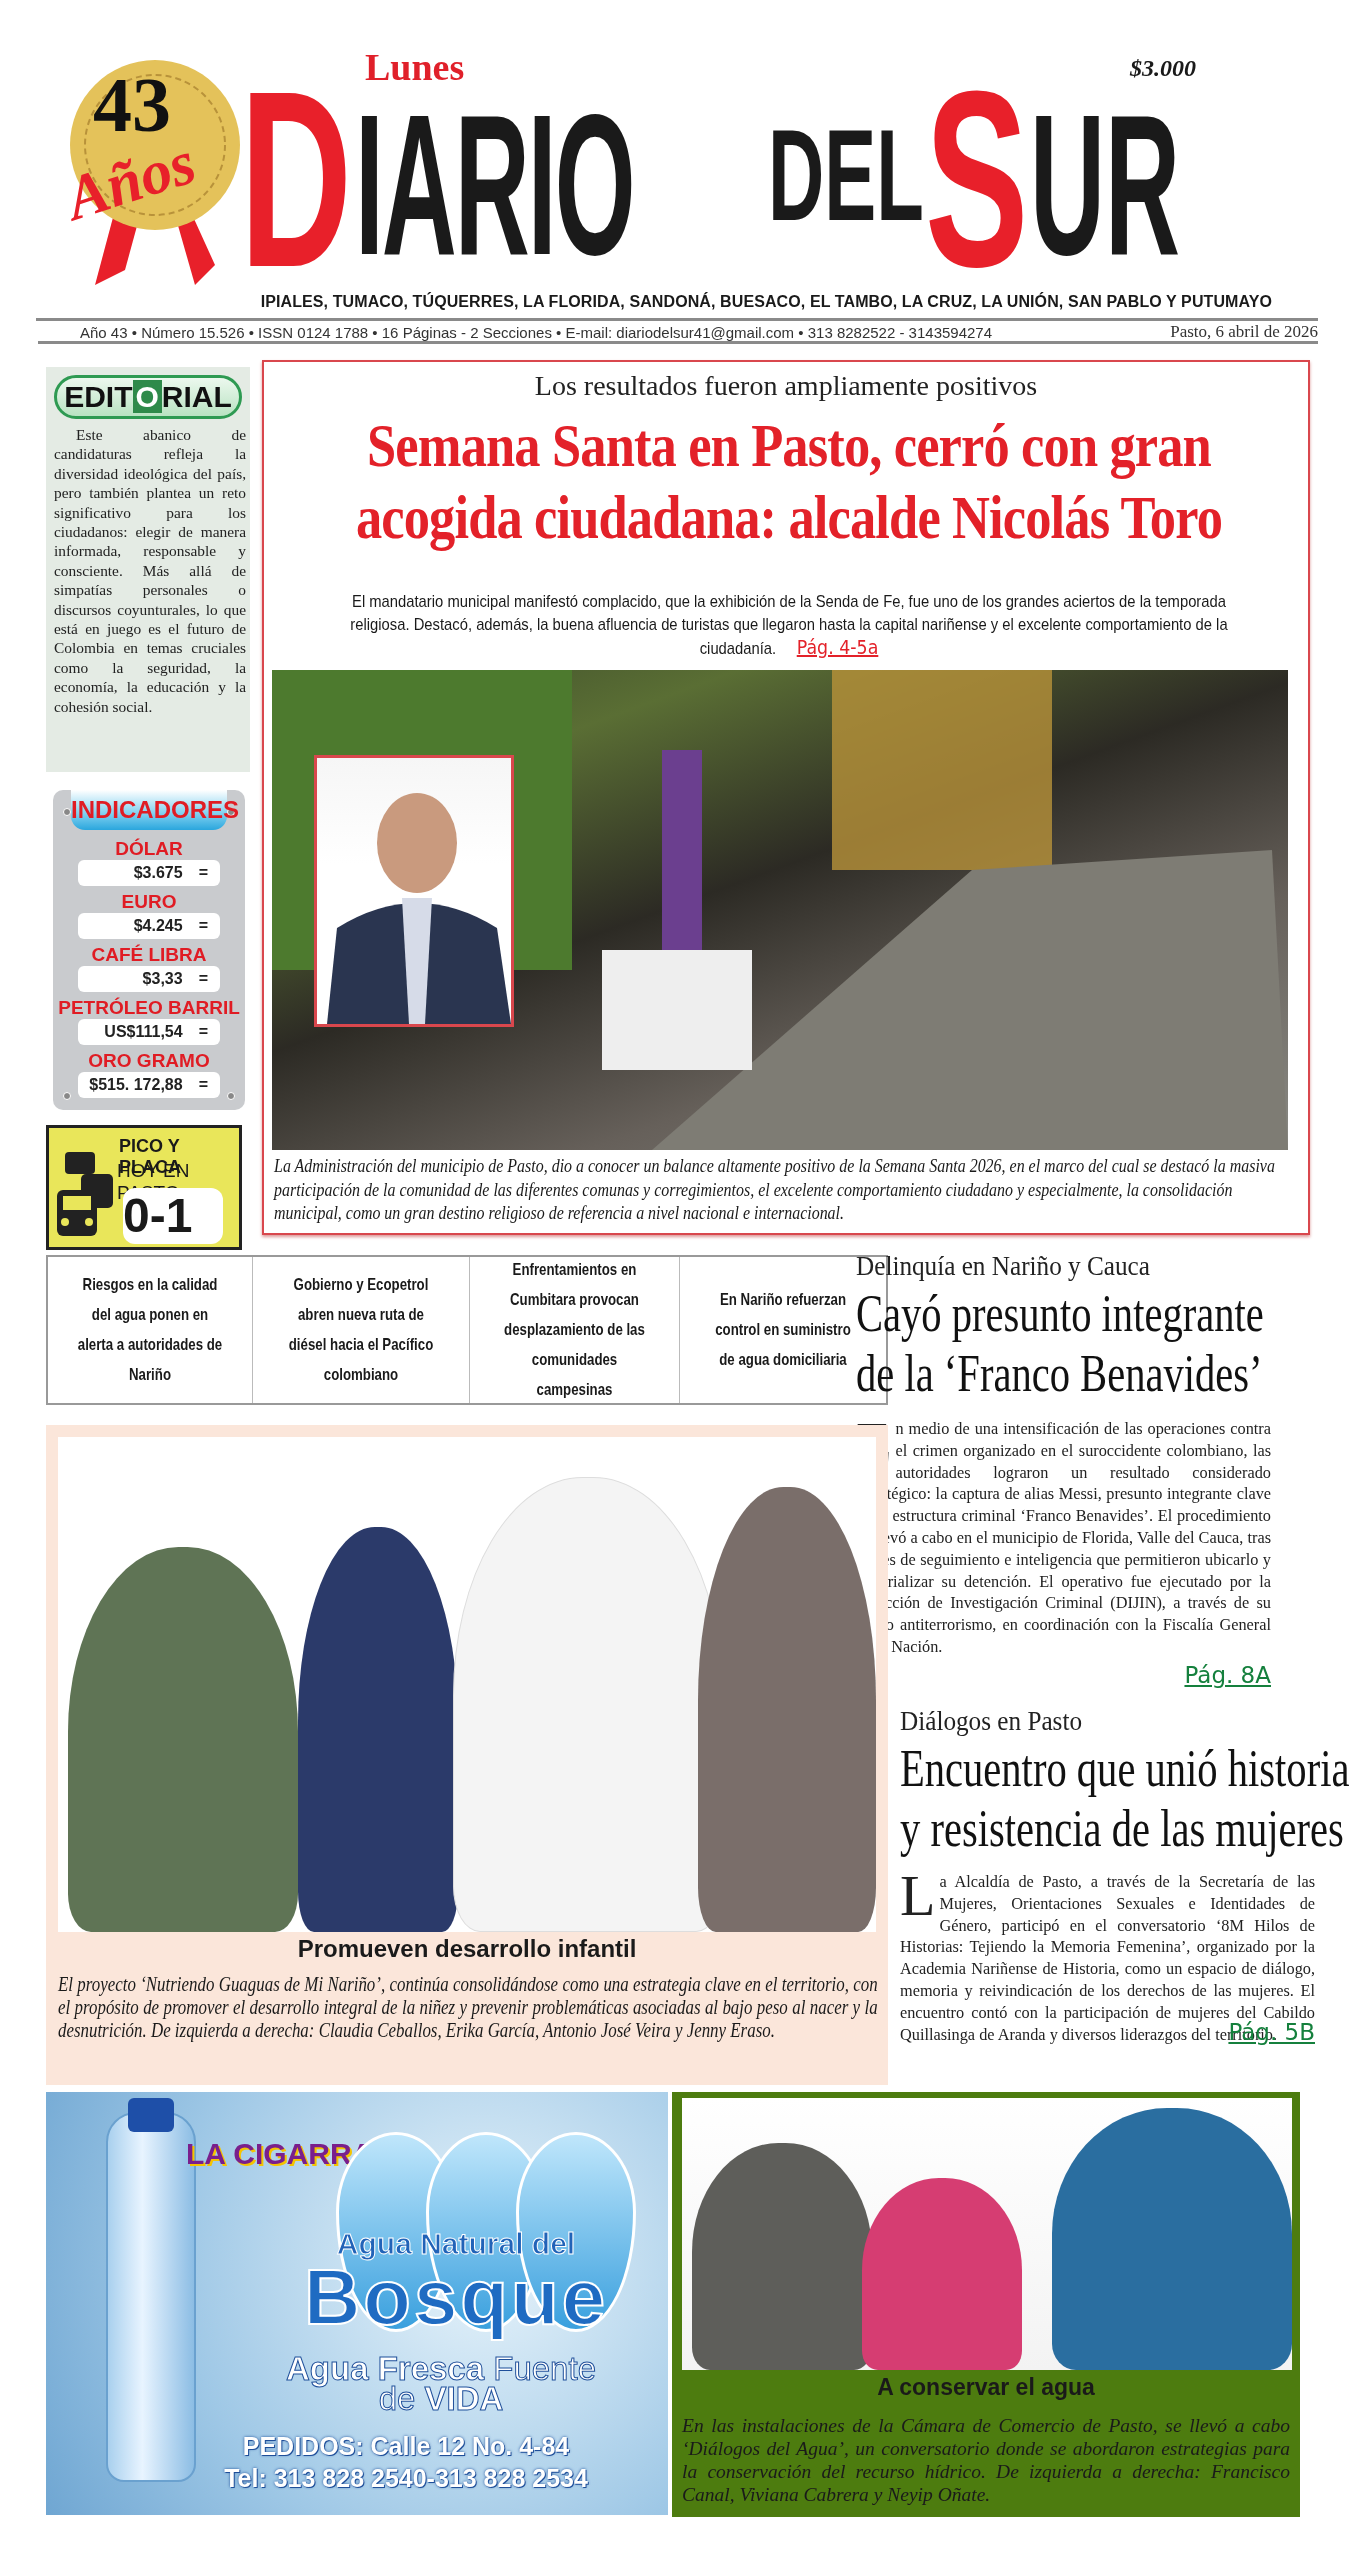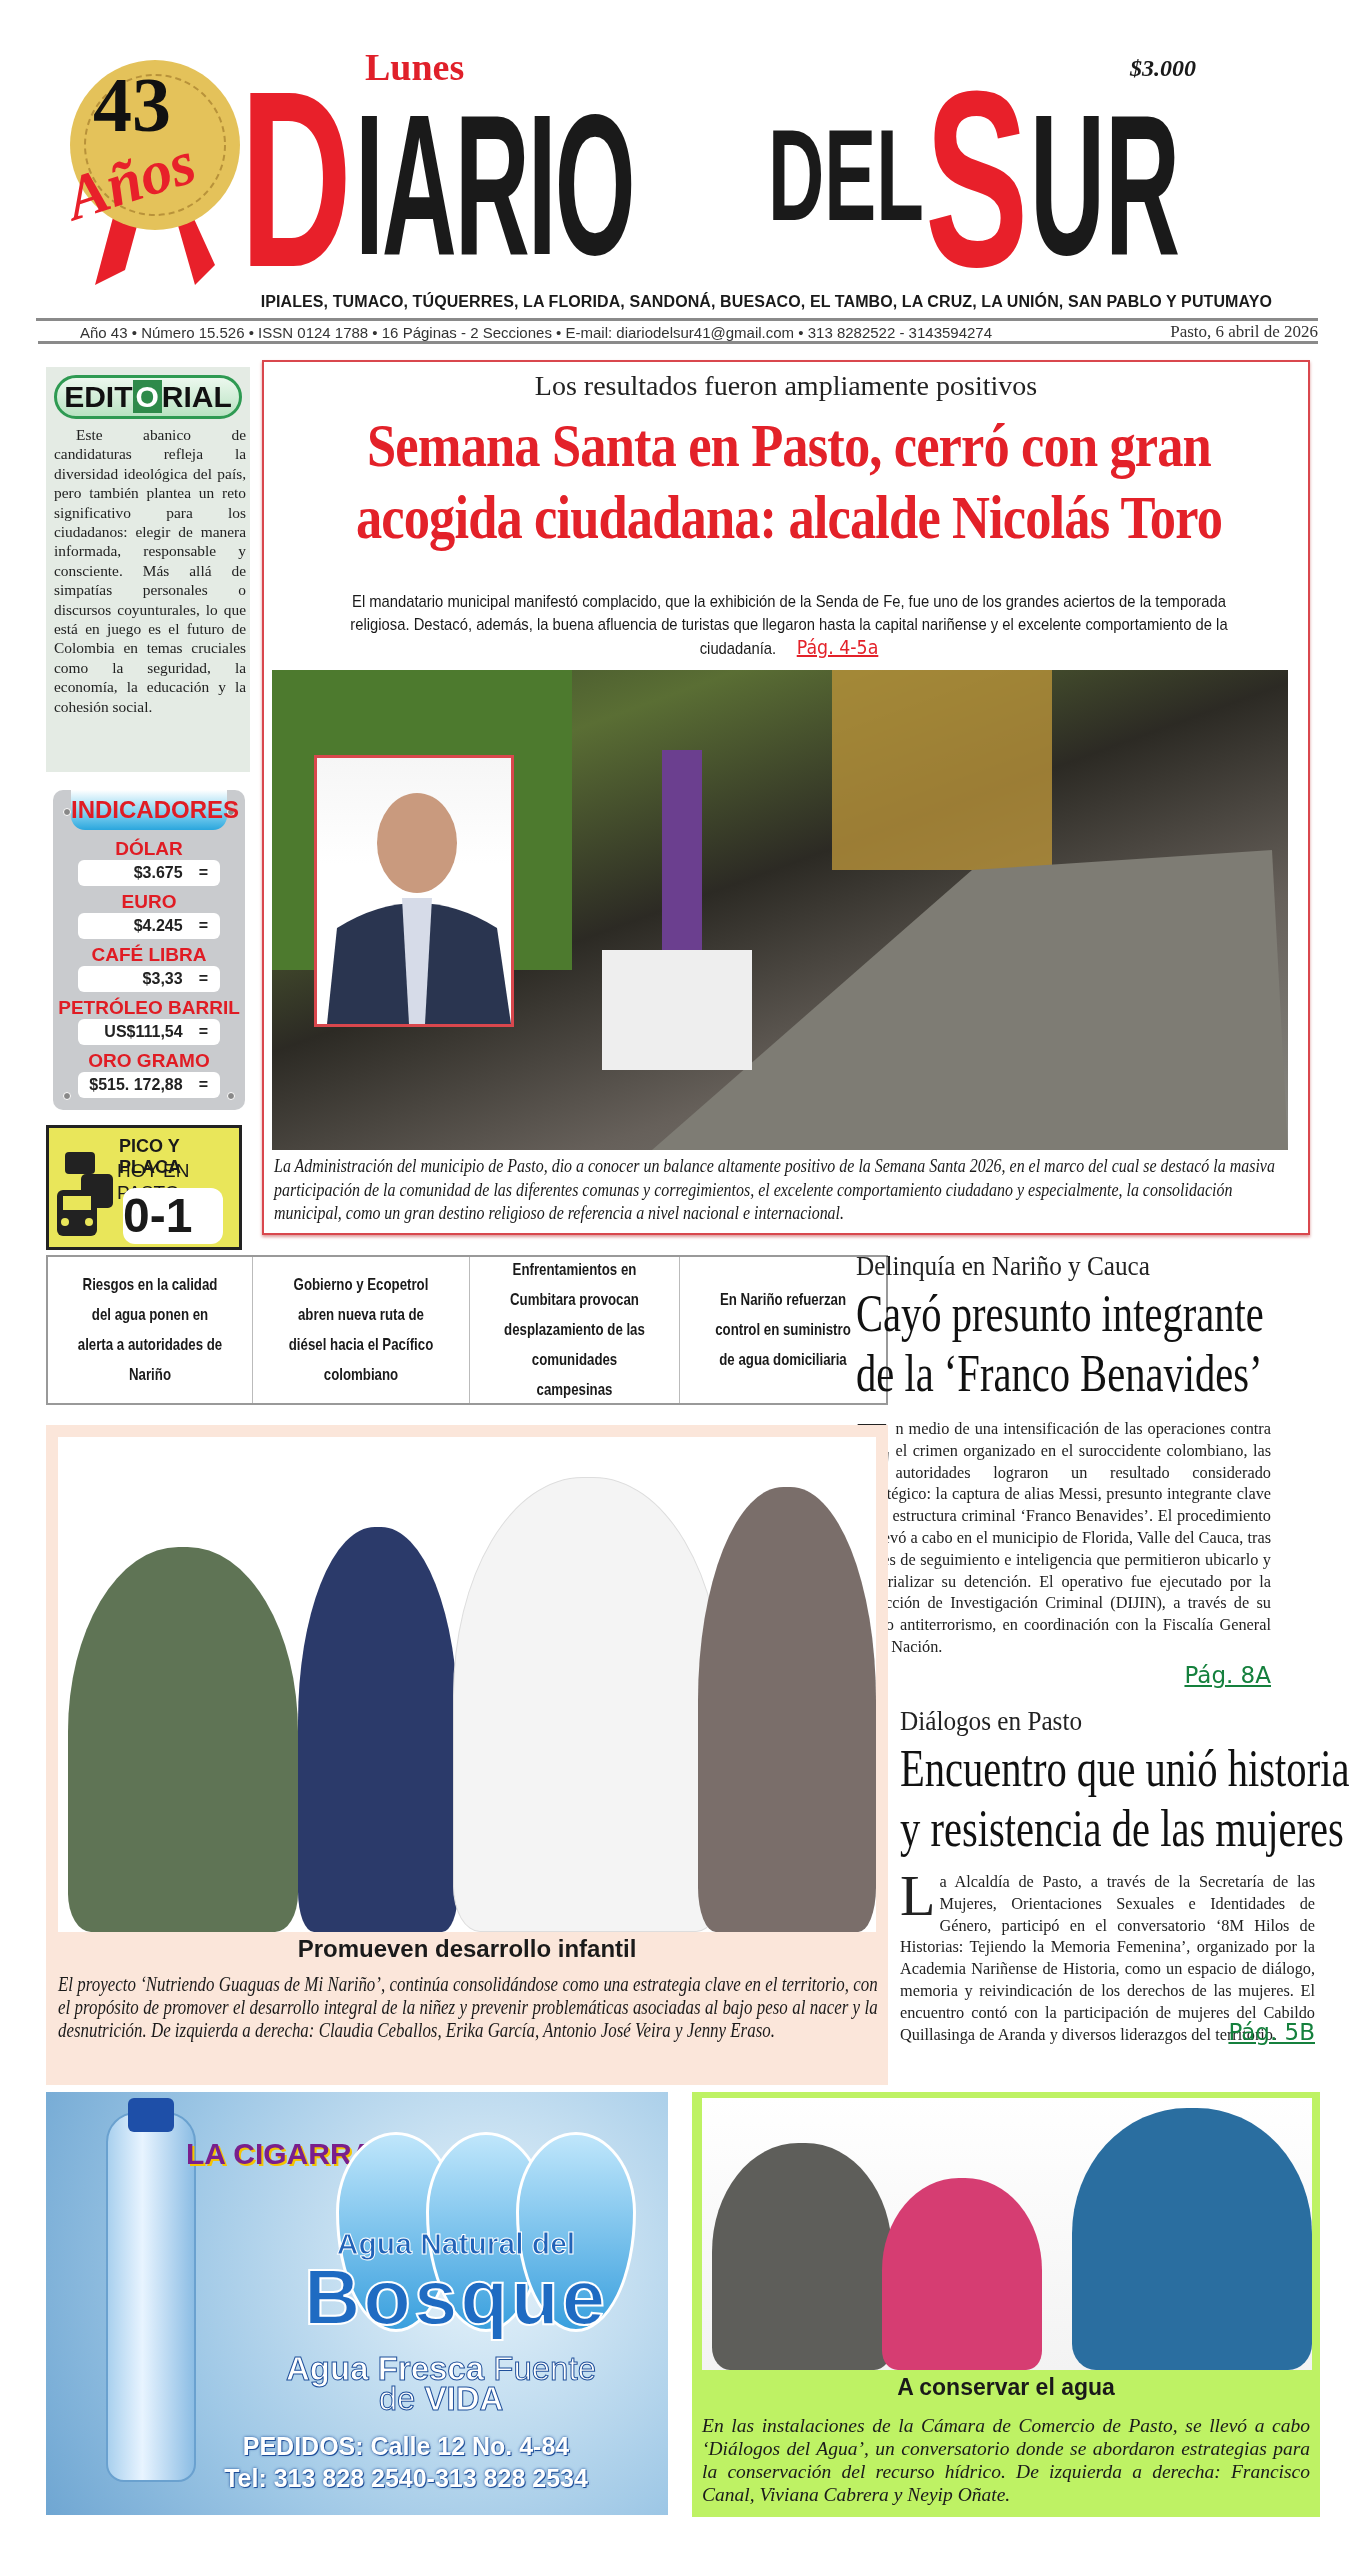--- a/index.html
+++ b/index.html
@@ -70,21 +70,21 @@
 #ad-bottle{position:absolute;left:60px;top:20px;width:90px;height:370px;border-radius:30px 30px 18px 18px;background:linear-gradient(90deg,#a9d0ee,#e8f4ff 40%,#8cbde4);border:2px solid #6aa1cf}
 #ad-cap{position:absolute;left:82px;top:6px;width:46px;height:34px;background:#1e4fa8;border-radius:6px}
 #ad-brand{position:absolute;left:140px;top:45px;font-family:"Liberation Sans",sans-serif;font-weight:bold;font-size:30px;color:#7a1f8c;text-shadow:2px 2px 0 #f5c400}
 .drop3{position:absolute;top:40px;width:120px;height:200px;background:linear-gradient(#bfe6fb,#3aa0de);border-radius:50% 50% 50% 50%/40% 40% 60% 60%;border:3px solid #fff}
 #ad-l1{position:absolute;left:210px;top:135px;width:400px;text-align:center;font-family:"Liberation Sans",sans-serif;font-weight:bold;font-size:30px;color:#2163b8;-webkit-text-stroke:1px #fff}
 #ad-l2{position:absolute;left:200px;top:160px;width:420px;text-align:center;font-family:"Liberation Sans",sans-serif;font-weight:bold;font-size:78px;color:#1f6bc2;-webkit-text-stroke:2px #fff;letter-spacing:3px}
 #ad-l3{position:absolute;left:170px;top:262px;width:450px;text-align:center;font-family:"Liberation Sans",sans-serif;font-size:33px;line-height:30px;color:#fff;-webkit-text-stroke:1px #1f4f9a}
 #ad-l3 b{font-weight:bold}
 #ad-l4{position:absolute;left:90px;top:338px;width:540px;text-align:center;font-family:"Liberation Sans",sans-serif;font-weight:bold;font-size:25px;line-height:32px;color:#fff;text-shadow:0 0 3px #1f4f9a,1px 1px 0 #1f4f9a}
 
-#photo3{left:692px;top:2092px;width:628px;height:425px;background:#bef264}
+#photo3{left:672px;top:2092px;width:628px;height:425px;background:#4d7c0f}
 #photo3-img{position:absolute;left:10px;top:6px;width:610px;height:272px;background:linear-gradient(#fff,#f3f3f3);overflow:hidden}
 #photo3-title{position:absolute;left:0;top:282px;width:100%;text-align:center;font-family:"Liberation Sans",sans-serif;font-weight:bold;font-size:23px}
 #photo3-caption{position:absolute;left:10px;top:322px;width:608px;font-style:italic;font-size:19.5px;line-height:23px;text-align:justify}
 .person{position:absolute;border-radius:48% 48% 10% 10%}
 </style>
 </head>
 <body>
 
 <div class="abs" id="badge">
   <svg width="200" height="240" viewBox="0 0 200 240">

